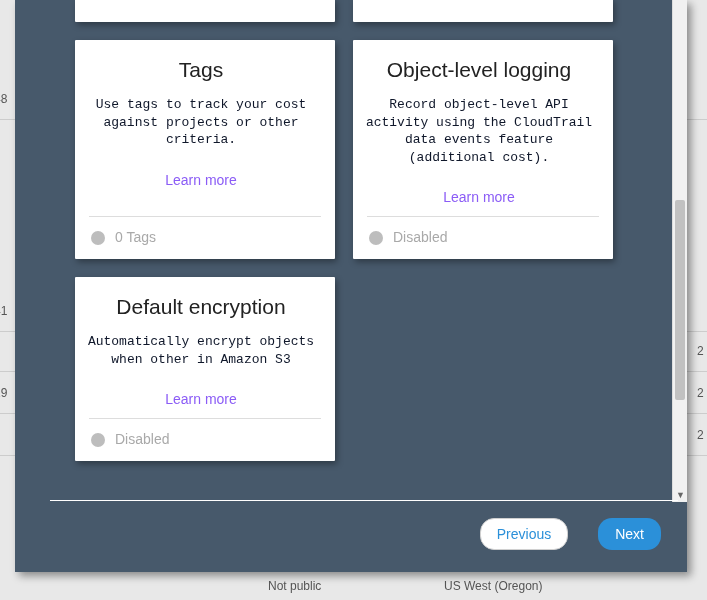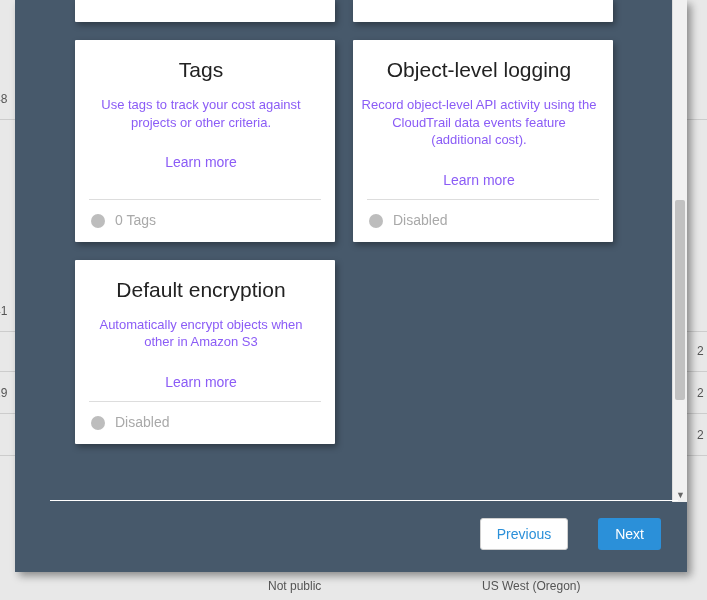--- a/index.html
+++ b/index.html
@@ -40,21 +40,21 @@
       bottom: 0;
       left: 0;
       width: 100%;
       height: 28px;
       display: flex;
       align-items: center;
       font-size: 12px;
       color: #555;
     }
     .bg-footer-a { position: absolute; left: 268px; }
-    .bg-footer-b { position: absolute; left: 482px; }
+    .bg-footer-b { position: absolute; left: 444px; }
 
     .modal {
       position: absolute;
       top: 0;
       left: 15px;
       width: 672px;
       height: 572px;
       background: #47596b;
       box-shadow: 4px 4px 8px rgba(0,0,0,0.4);
       overflow: hidden;
@@ -129,23 +129,24 @@
       flex: 1;
     }
     .card-title {
       font-size: 21px;
       font-weight: 400;
       color: #222;
       margin-bottom: 14px;
     }
     .card-desc {
       font-size: 13px;
-      color: #8b5cf6;
+      color: #0f172a;
       line-height: 1.35;
       margin-bottom: 4px;
+      font-family: Liberation Mono, monospace;
     }
     .card-learn {
       font-size: 14px;
       color: #8b5cf6;
       cursor: pointer;
       display: inline-block;
       margin-top: 19px;
     }
     .card-footer {
       border-top: 1px solid #ddd;
@@ -179,21 +180,21 @@
     .footer-buttons {
       position: absolute;
       right: 26px;
       bottom: 22px;
       display: flex;
       gap: 10px;
     }
     .btn {
       font-size: 14px;
       padding: 7px 16px;
-      border-radius: 3px;
+      border-radius: 14px;
       cursor: pointer;
       border: 1px solid transparent;
       font-family: inherit;
     }
     .btn-prev {
       background: #fff;
       color: #2b90d9;
       border: 1px solid #d0d0d0;
     }
     .btn-next {

